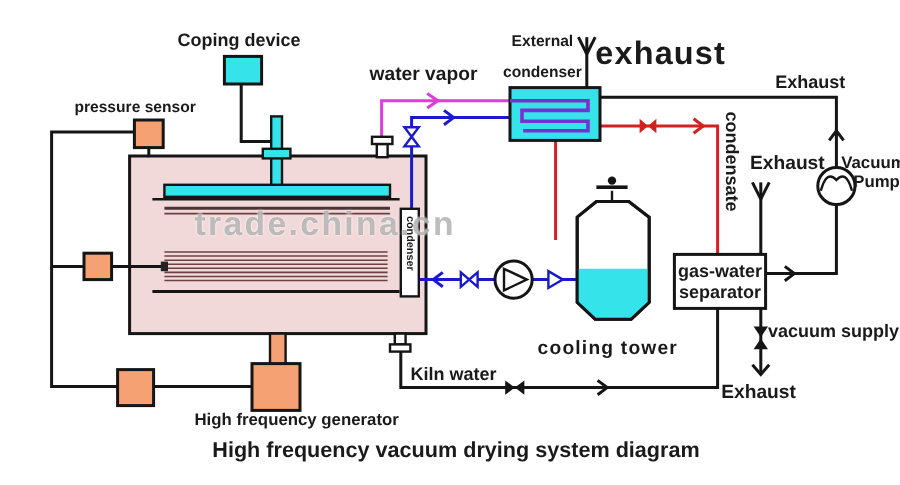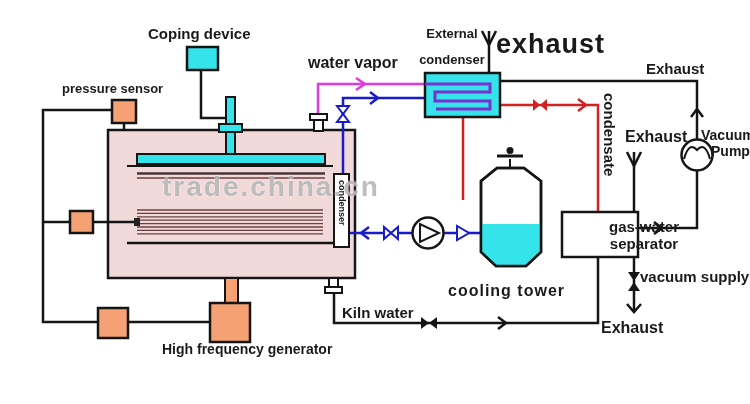--- a/index.html
+++ b/index.html
@@ -20,21 +20,21 @@
   #lbl-exhaust-mid{left:625px;top:129px;font-size:16px;}
   #lbl-exhaust-bot{left:601px;top:320px;font-size:16px;}
   #lbl-condensate{left:617px;top:93px;font-size:15px;}
   #lbl-vacuum{left:701px;top:128px;font-size:14px;}
   #lbl-pump{left:711px;top:144px;font-size:14px;}
   #lbl-intcond{left:346px;top:180px;font-size:9px;font-weight:bold;}
   #lbl-circpump{left:352px;top:176px;font-size:13.5px;}
   #lbl-cooling{left:448px;top:264px;font-size:16px;letter-spacing:1px;margin-top:19px;}
   #sep-text{position:absolute;left:562px;top:212px;width:76px;height:45px;
     display:flex;flex-direction:column;align-items:center;justify-content:center;
-    font-weight:bold;font-size:15px;line-height:17px;margin-left:44px;}
+    font-weight:bold;font-size:15px;line-height:17px;}
   #lbl-vacsupply{left:640px;top:237px;font-size:15px;margin-top:32px;}
   #lbl-kiln{left:342px;top:305px;font-size:15px;}
   #lbl-plc{left:65px;top:285px;font-size:16px;}
   #lbl-hfgen{left:162px;top:342px;font-size:14px;}
   #lbl-title{left:100px;top:366px;width:560px;text-align:center;font-size:18px;}
   #watermark{left:162px;top:172px;font-size:28px;letter-spacing:2px;
     color:rgba(135,135,135,0.55);text-shadow:0 0 2px #fff;font-weight:bold;}
 </style>
 </head>
 <body>
@@ -213,13 +213,14 @@
   <div class="lbl" id="lbl-pump">Pump</div>
   <div class="lbl rot" id="lbl-intcond">condenser</div>
   <div class="lbl" id="lbl-cooling">cooling tower</div>
   <div id="sep-text">
     <span>gas-water</span>
     <span>separator</span>
   </div>
   <div class="lbl" id="lbl-vacsupply">vacuum supply</div>
   <div class="lbl" id="lbl-kiln">Kiln water</div>
   <div class="lbl" id="lbl-hfgen">High frequency generator</div>
+  <div class="lbl" id="lbl-title">High frequency vacuum drying system diagram</div>
 </div>
 
 </body></html>

